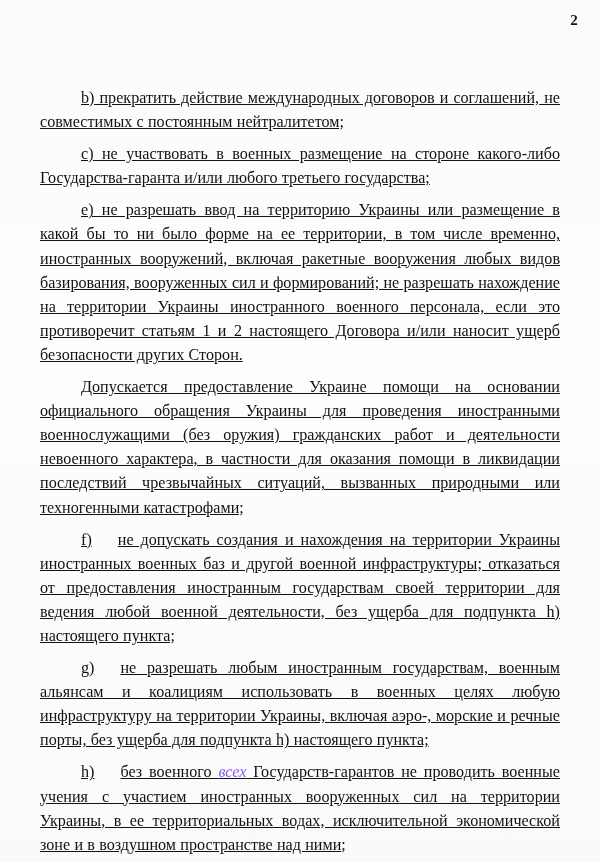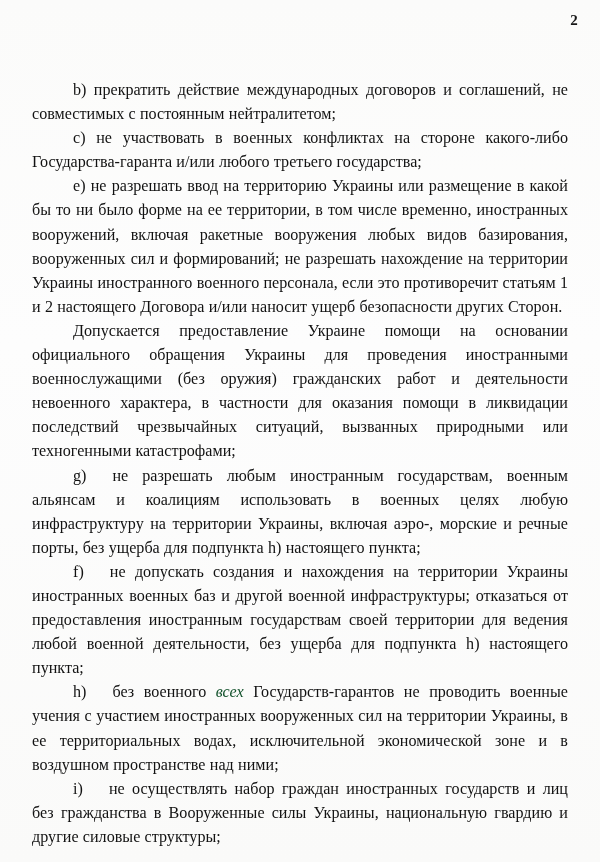--- a/index.html
+++ b/index.html
@@ -38,29 +38,30 @@
     letter-spacing: 0.2px;
   }
   .body-text {
     position: absolute;
     left: 32px;
     top: 78px;
     width: 536px;
     z-index: 2;
   }
   p.para {
-    margin: 0;
+    margin: 8px;
     text-align: justify;
     text-justify: inter-word;
     text-indent: 41px;
     font-size: 16.1px;
     line-height: 24.1px;
     color: #121212;
     letter-spacing: 0.02px;
     word-spacing: 0.2px;
+    text-decoration: underline;
   }
   
   p.para .tabgap {
     display: inline-block;
     width: 26px;
   }
   .emph-red {
     color: #9c2b2b;
     font-style: italic;
   }
@@ -69,29 +70,29 @@
 <body>
 
 <div class="page">
 
   <div class="page-number">2</div>
 
   <div class="body-text">
 
     <p class="para">b) прекратить действие международных договоров и соглашений, не совместимых с постоянным нейтралитетом;</p>
 
-    <p class="para">c) не участвовать в военных конфликтах на стороне какого-либо Государства-гаранта и/или любого третьего государства;</p>
+    <p class="para">c) не участвовать в военных размещение на стороне какого-либо Государства-гаранта и/или любого третьего государства;</p>
 
 
     <p class="para">e) не разрешать ввод на территорию Украины или размещение в какой бы то ни было форме на ее территории, в том числе временно, иностранных вооружений, включая ракетные вооружения любых видов базирования, вооруженных сил и формирований; не разрешать нахождение на территории Украины иностранного военного персонала, если это противоречит статьям 1 и 2 настоящего Договора и/или наносит ущерб безопасности других Сторон.</p>
 
     <p class="para">Допускается предоставление Украине помощи на основании официального обращения Украины для проведения иностранными военнослужащими (без оружия) гражданских работ и деятельности невоенного характера, в частности для оказания помощи в ликвидации последствий чрезвычайных ситуаций, вызванных природными или техногенными катастрофами;</p>
 
+    <p class="para"><span>f)</span><span class="tabgap"></span><span>не допускать создания и нахождения на территории Украины иностранных военных баз и другой военной инфраструктуры; отказаться от предоставления иностранным государствам своей территории для ведения любой военной деятельности, без ущерба для подпункта h) настоящего пункта;</span></p>
+
     <p class="para"><span>g)</span><span class="tabgap"></span><span>не разрешать любым иностранным государствам, военным альянсам и коалициям использовать в военных целях любую инфраструктуру на территории Украины, включая аэро-, морские и речные порты, без ущерба для подпункта h) настоящего пункта;</span></p>
 
-    <p class="para"><span>f)</span><span class="tabgap"></span><span>не допускать создания и нахождения на территории Украины иностранных военных баз и другой военной инфраструктуры; отказаться от предоставления иностранным государствам своей территории для ведения любой военной деятельности, без ущерба для подпункта h) настоящего пункта;</span></p>
-
-    <p class="para"><span>h)</span><span class="tabgap"></span><span>без военного </span><span class="emph-red" style="color: #14532d;">всех</span><span> Государств-гарантов не проводить военные учения с участием иностранных вооруженных сил на территории Украины, в ее территориальных водах, исключительной экономической зоне и в воздушном пространстве над ними;</span></p>
+    <p class="para"><span>h)</span><span class="tabgap"></span><span>без военного </span><span class="emph-red" style="color: #8b5cf6;">всех</span><span> Государств-гарантов не проводить военные учения с участием иностранных вооруженных сил на территории Украины, в ее территориальных водах, исключительной экономической зоне и в воздушном пространстве над ними;</span></p>
 
     <p class="para"><span>i)</span><span class="tabgap"></span><span>не осуществлять набор граждан иностранных государств и лиц без гражданства в Вооруженные силы Украины, национальную гвардию и другие силовые структуры;</span></p>
 
   </div>
 </div>
 
 </body></html>

